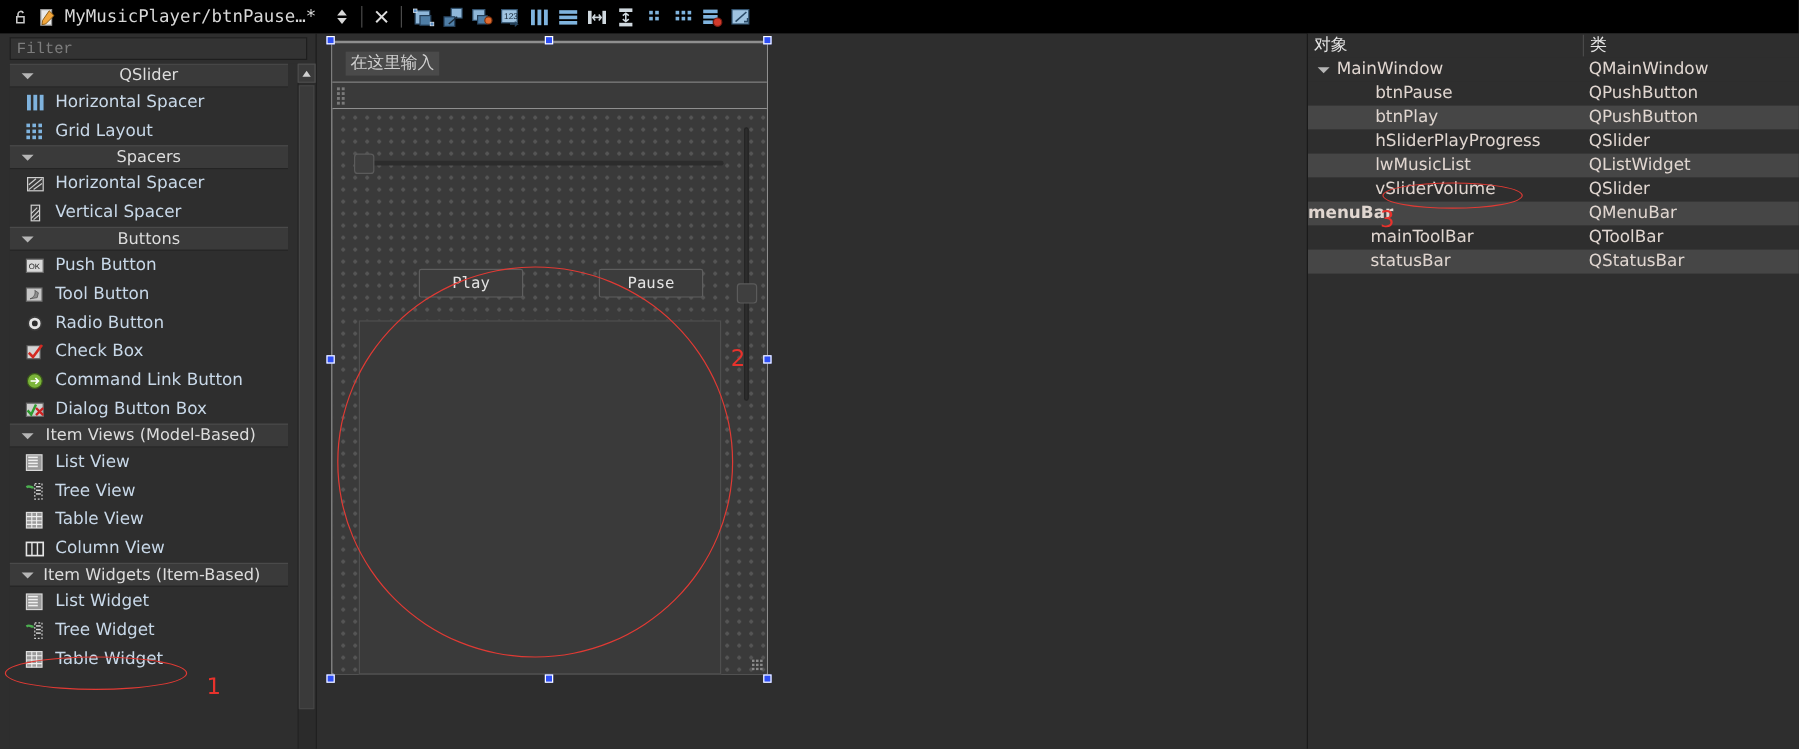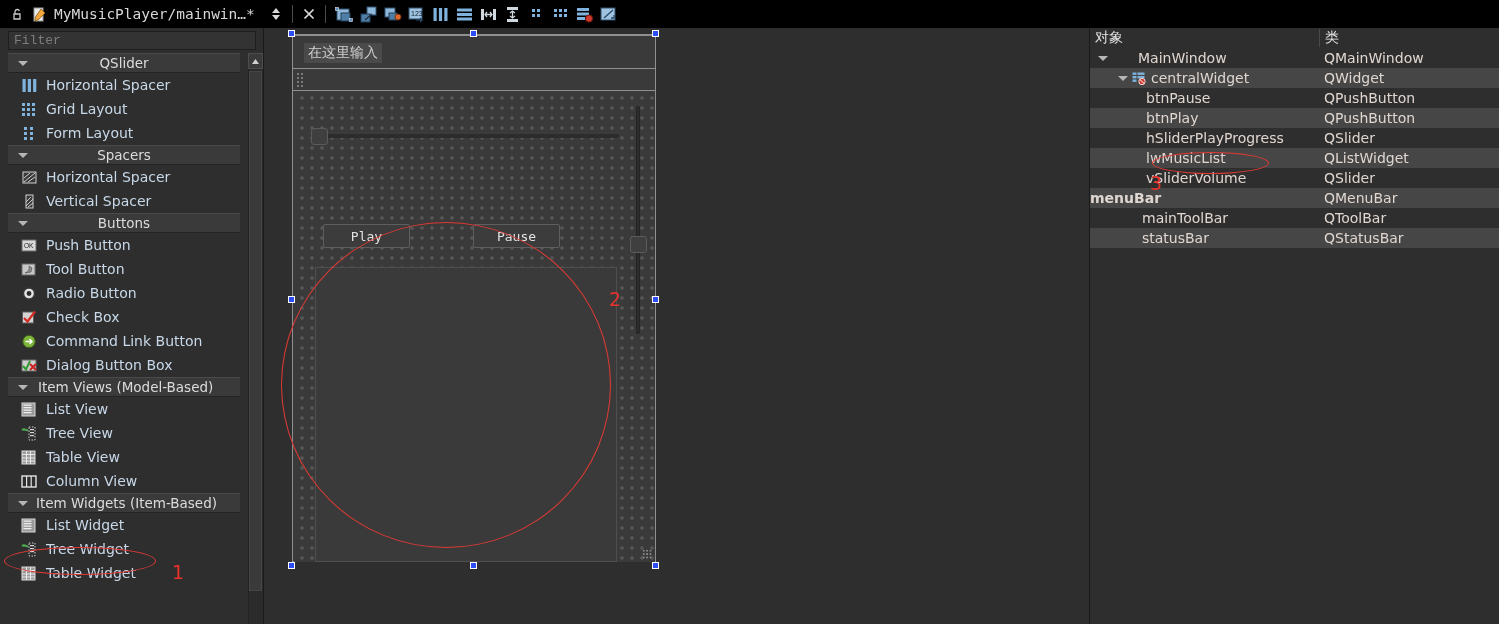--- a/index.html
+++ b/index.html
@@ -70,21 +70,21 @@
   }
   .sb-thumb {
     position:absolute; right:1px; top:43px; width:13px; height:520px; background:#3a3a3a; border:1px solid #454545;
   }
 
   
   .centerarea {
     position:absolute; left:264px; top:28px; width:825px; height:596px; background:#2e2e2e;
   }
   .formsel {
-    position:absolute; left: 28px; top: 6px; width: 364px; height: 528px; border-radius: 16px;
+    position:absolute; left: 12px; top: 6px; width: 364px; height: 528px; border-radius: 16px;
   }
   .formwin {
     position:absolute; left:0; top:0; width:364px; height:528px;
     background:#3a3a3a; border: 1px solid #8f8f8f; border-top-width:2px;
   }
   .menubar-row {
     position:absolute; left:0; top:1px; width:362px; height:32px;
     background:#3a3a3a; border-bottom:1px solid #8f8f8f;
     display:flex; align-items:center;
   }
@@ -114,21 +114,21 @@
     position:absolute; left:8px; top:10px; width:300px; height:4px;
     background:#2c2c2c; border-radius:2px;
   }
   .hslider .handle {
     position:absolute; left:0px; top:4px; width:17px; height:17px;
     background:#3f3f3f; border:1px solid #5b5b5b; border-radius:3px;
   }
   .btn {
     position:absolute; height:24px; background:#3c3c3c; border:1px solid #5e5e5e;
     color:#e2e2e2; font-family:"DejaVu Sans Mono","Liberation Mono",monospace; font-size:13px;
-    display:flex; align-items:center; justify-content:center; border-radius:2px;
+    display:flex; align-items:center; justify-content:center; border-radius:2px;margin-left:42px;
   }
   #btnPlay { left:29px; top:133px; width:87px; }
   #btnPause { left:179px; top:133px; width:87px; }
   .listwidget {
     position:absolute; left:21px; top:176px; width:302px; height:295px;
     background:#3a3a3a; border:1px solid #4f4f4f;
   }
   .vslider {
     position:absolute; left:334px; top:10px; width:22px; height:238px;
   }
@@ -194,21 +194,21 @@
         <path d="M4 7 h6 v5 h-6 z" fill="none" stroke="#c9c9c9" stroke-width="1.3"></path>
         <path d="M5 7 V4.5 a2.3 2.3 0 0 1 4.4 -0.6" fill="none" stroke="#c9c9c9" stroke-width="1.3"></path>
       </svg>
     </div>
     <div class="tb-icon">
       <svg width="14" height="15" viewBox="0 0 14 15">
         <rect x="2" y="1" width="9" height="13" fill="#e9e9e9" stroke="#9a9a9a"></rect>
         <path d="M9 2 L13 6 L6 13 L3 13.5 L3.5 10 Z" fill="#f2a63c" stroke="#8a5a12" stroke-width="0.8"></path>
       </svg>
     </div>
-    <div class="tb-title">MyMusicPlayer/mainwin…*</div>
+    <div class="tb-title">MyMusicPlayer/btnPause…*</div>
     <div class="tb-btn" style="margin-left:10px">
       <svg width="12" height="16" viewBox="0 0 12 16">
         <path d="M6 2 L10 7 L2 7 Z" fill="#d8d8d8"></path>
         <path d="M6 14 L10 9 L2 9 Z" fill="#d8d8d8"></path>
       </svg>
     </div>
     <div class="tb-sep"></div>
     <div class="tb-btn">
       <svg width="14" height="14" viewBox="0 0 14 14">
         <path d="M2.5 2.5 L11.5 11.5 M11.5 2.5 L2.5 11.5" stroke="#dcdcdc" stroke-width="1.7"></path>
@@ -341,33 +341,20 @@
               <rect x="1" y="6" width="3" height="3" fill="#7fb3de"></rect>
                 <rect x="6" y="6" width="3" height="3" fill="#7fb3de"></rect>
                 <rect x="11" y="6" width="3" height="3" fill="#7fb3de"></rect>
               <rect x="1" y="11" width="3" height="3" fill="#7fb3de"></rect>
                 <rect x="6" y="11" width="3" height="3" fill="#7fb3de"></rect>
                 <rect x="11" y="11" width="3" height="3" fill="#7fb3de"></rect>
             </svg>
           </span>
           <span class="lbl">Grid Layout</span>
         </div>
-        <div class="itm">
-          <span class="ico">
-            <svg class="ibx" viewBox="0 0 17 15">
-              <rect x="3" y="1" width="3" height="3" fill="#7fb3de"></rect>
-                <rect x="9" y="1" width="3" height="3" fill="#7fb3de"></rect>
-              <rect x="3" y="6" width="3" height="3" fill="#7fb3de"></rect>
-                <rect x="9" y="6" width="3" height="3" fill="#7fb3de"></rect>
-              <rect x="3" y="11" width="3" height="3" fill="#7fb3de"></rect>
-                <rect x="9" y="11" width="3" height="3" fill="#7fb3de"></rect>
-            </svg>
-          </span>
-          <span class="lbl">Form Layout</span>
-        </div>
 
         <div class="grp">
           <div class="arrow"></div>
           <div class="gl">Spacers</div>
         </div>
         <div class="itm">
           <span class="ico">
             <svg class="ibx" viewBox="0 0 17 15">
               <rect x="2" y="2" width="13" height="11" fill="#3a3a3a" stroke="#cfcfcf"></rect>
               <path d="M3 12 L14 3 M3 8 L9 3 M7 12 L14 7" stroke="#cfcfcf" stroke-width="1"></path>
@@ -585,45 +572,27 @@
   </div>
 
   <div class="rightpanel">
     <div class="oi-header">
       <div class="c1">对象</div>
       <div class="c2">类</div>
     </div>
     <div class="oi-rows">
 
       <div class="oi-row even">
-        <div class="oi-name" style="padding-left:8px;gap:24px;">
+        <div class="oi-name" style="padding-left:8px;">
           <span class="tri"></span>
           <span style="margin-left:6px">MainWindow</span>
         </div>
         <div class="oi-cls">QMainWindow</div>
       </div>
 
-      <div class="oi-row odd">
-        <div class="oi-name" style="padding-left:28px;">
-          <span class="tri"></span>
-          <span style="margin-left:4px;display:inline-flex">
-            <svg width="14" height="13" viewBox="0 0 14 13">
-              <rect x="0.5" y="0.5" width="4" height="2.4" fill="#7fb3de"></rect>
-                <rect x="5.5" y="0.5" width="7" height="2.4" fill="#7fb3de"></rect>
-              <rect x="0.5" y="4" width="4" height="2.4" fill="#7fb3de"></rect>
-                <rect x="5.5" y="4" width="7" height="2.4" fill="#7fb3de"></rect>
-              <rect x="0.5" y="7.5" width="4" height="2.4" fill="#7fb3de"></rect>
-              <circle cx="10" cy="9.5" r="3.2" fill="#cf3a2c" stroke="#ffffff" stroke-width="0.8"></circle>
-              <path d="M8 7.6 L12 11.4" stroke="#ffffff" stroke-width="1"></path>
-            </svg>
-          </span>
-          <span style="margin-left:5px">centralWidget</span>
-        </div>
-        <div class="oi-cls">QWidget</div>
-      </div>
 
       <div class="oi-row even">
         <div class="oi-name" style="padding-left:56px;">
           <span>btnPause</span>
         </div>
         <div class="oi-cls">QPushButton</div>
       </div>
 
       <div class="oi-row odd">
         <div class="oi-name" style="padding-left:56px;">

